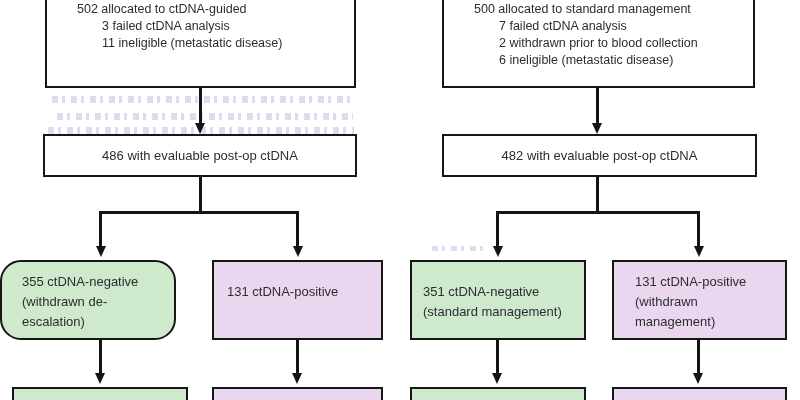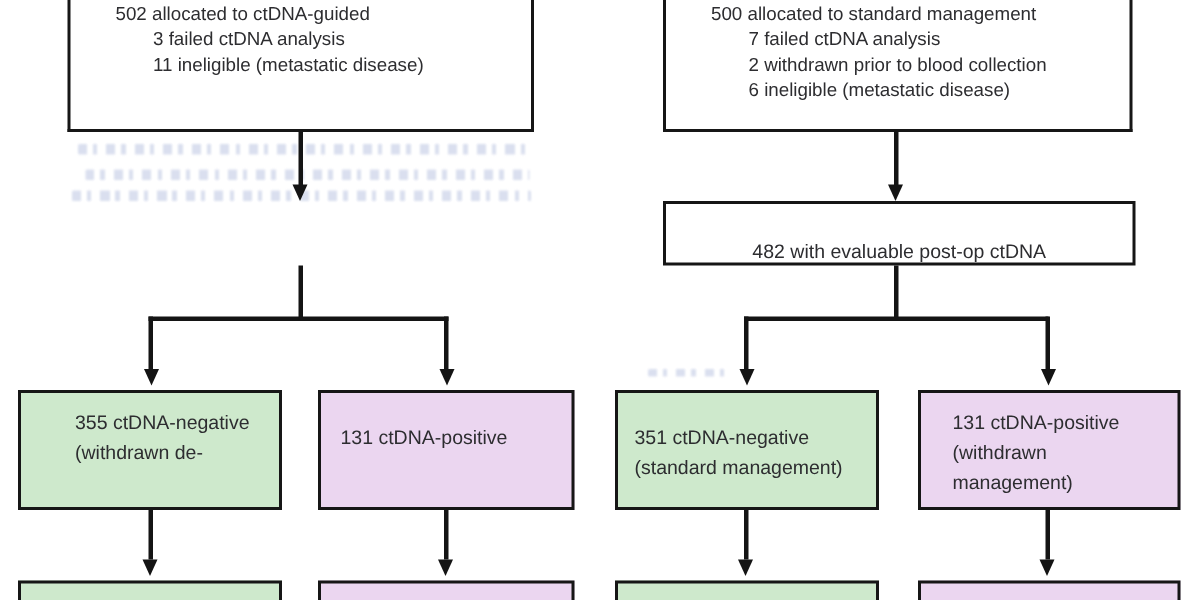--- a/index.html
+++ b/index.html
@@ -66,41 +66,45 @@
     <div class="al ln">7 failed ctDNA analysis</div>
     <div class="al ln">2 withdrawn prior to blood collection</div>
     <div class="al ln">6 ineligible (metastatic disease)</div>
   </div>
 
   <div class="vline" style="left:199px;top:88px;height:36px;"></div>
   <div class="ah" style="left:195px;top:123px;"></div>
   <div class="vline" style="left:596px;top:88px;height:36px;"></div>
   <div class="ah" style="left:592px;top:123px;"></div>
 
-  <div class="box eval" style="left:442px;width:315px;align-items:flex-end;">
+  <div class="box eval" style="left:43px;width:314px;">
+    <span>486 with evaluable post-op ctDNA</span>
+  </div>
+  <div class="box eval" style="left:442px;width:315px;">
     <span>482 with evaluable post-op ctDNA</span>
   </div>
 
   <div class="vline" style="left:199px;top:177px;height:36px;"></div>
   <div class="hline" style="left:99px;top:211px;width:200px;"></div>
   <div class="vline" style="left:99px;top:211px;height:36px;"></div>
   <div class="ah" style="left:96px;top:246px;"></div>
   <div class="vline" style="left:296px;top:211px;height:36px;"></div>
   <div class="ah" style="left:293px;top:246px;"></div>
 
   <div class="vline" style="left:596px;top:177px;height:36px;"></div>
   <div class="hline" style="left:496px;top:211px;width:203px;"></div>
   <div class="vline" style="left:496px;top:211px;height:36px;"></div>
   <div class="ah" style="left:493px;top:246px;"></div>
   <div class="vline" style="left:697px;top:211px;height:36px;"></div>
   <div class="ah" style="left:694px;top:246px;"></div>
 
-  <div class="box row3 green" style="left:12px;width:176px;padding:10px 4px 0 36px;">
+  <div class="box row3 green" style="left:0;width:176px;padding:10px 4px 0 20px;border-radius:21px;">
     <div class="bl">355 ctDNA-negative</div>
     <div class="bl">(withdrawn de-</div>
+    <div class="bl">escalation)</div>
   </div>
   <div class="box row3 purple" style="left:212px;width:171px;padding:20px 4px 0 13px;">
     <div class="bl">131 ctDNA-positive</div>
   </div>
   <div class="box row3 green" style="left:410px;width:176px;padding:20px 4px 0 11px;">
     <div class="bl">351 ctDNA-negative</div>
     <div class="bl">(standard management)</div>
   </div>
   <div class="box row3 purple" style="left:612px;width:175px;padding:10px 4px 0 21px;">
     <div class="bl">131 ctDNA-positive</div>

